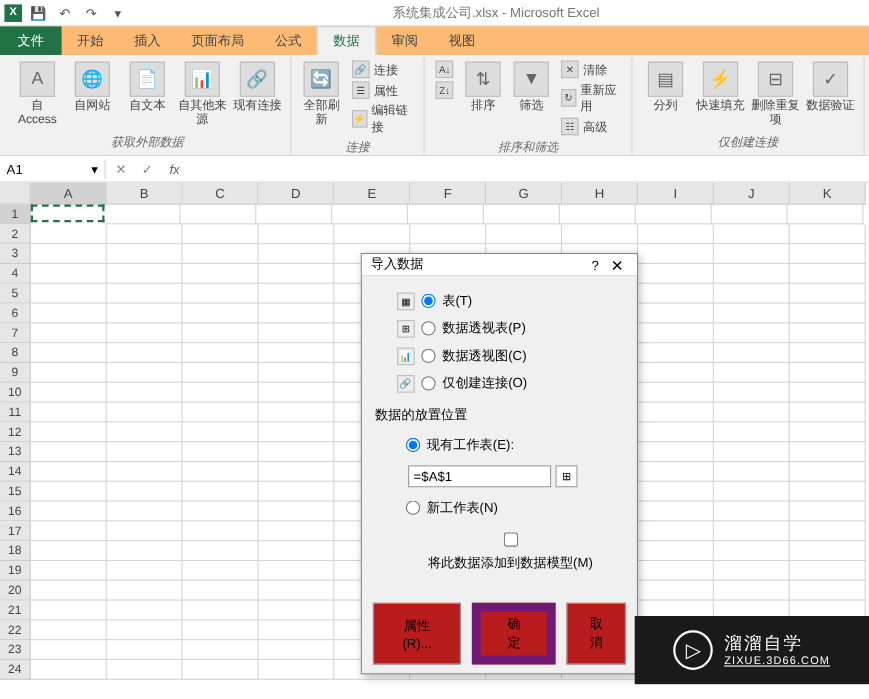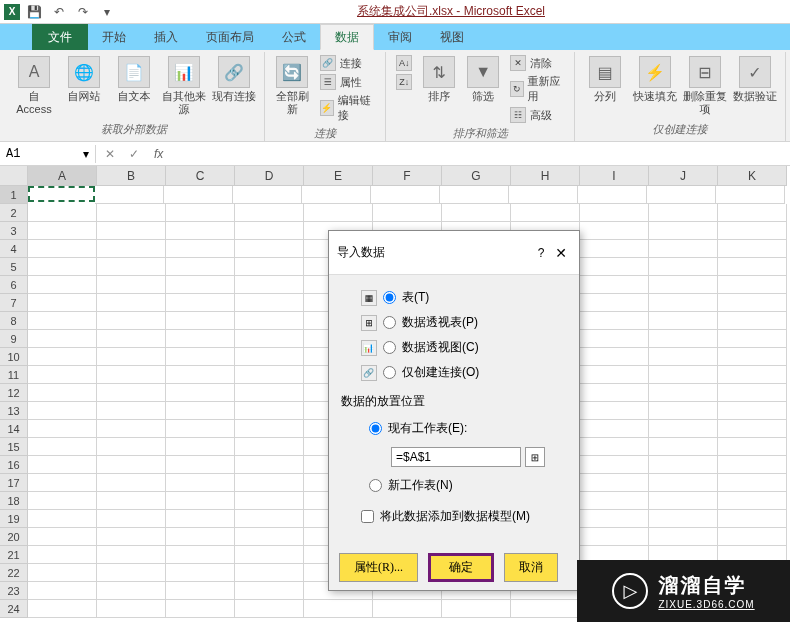--- a/index.html
+++ b/index.html
@@ -3,44 +3,44 @@
   <meta charset="utf-8">
   <style>
     * { margin: 0; padding: 0; box-sizing: border-box; font-family: "Microsoft YaHei", "Segoe UI", sans-serif; }
     body { width: 790px; height: 635px; background: #fff; overflow: hidden; position: relative; font-size: 12px; }
     
     
     .titlebar { height: 24px; background: #fff; display: flex; align-items: center; padding: 0 4px; border-bottom: 1px solid #d4d4d4; }
     .titlebar-left { display: flex; align-items: center; gap: 6px; }
     .excel-logo { width: 16px; height: 16px; background: #217346; display: flex; align-items: center; justify-content: center; color: #fff; font-weight: bold; font-size: 10px; }
     .qat-btn { width: 18px; height: 18px; display: flex; align-items: center; justify-content: center; color: #555; }
-    .titlebar-center { flex: 1; text-align: center; color: #7f1d1d; font-size: 12px; text-decoration: underline; }
-    
-    
-    .ribbon-tabs { height: 26px; display: flex; align-items: center; background: #7dd3fc; padding-left: 32px; }
+    .titlebar-center { flex: 1; text-align: center; color: #737373; font-size: 12px; }
+    
+    
+    .ribbon-tabs { height: 26px; display: flex; align-items: center; background: #fdba74; }
     .file-tab { background: #217346; color: #fff; padding: 4px 16px; height: 100%; display: flex; align-items: center; }
     .tab { padding: 4px 14px; color: #444; cursor: pointer; height: 100%; display: flex; align-items: center; }
     .tab.active { border: 1px solid #d4d4d4; border-bottom: 1px solid #f1f1f1; color: #217346; background: #f1f1f1; }
     
     
     .ribbon { height: 92px; background: #f1f1f1; border-bottom: 1px solid #d4d4d4; display: flex; padding: 2px 4px 0; }
     .ribbon-group { display: flex; flex-direction: column; border-right: 1px solid #d4d4d4; padding: 2px 6px; }
     .ribbon-group-items { display: flex; flex: 1; align-items: flex-start; gap: 2px; }
     .ribbon-group-label { text-align: center; color: #666; font-size: 11px; padding: 2px 0; font-style: italic; }
     .big-btn { display: flex; flex-direction: column; align-items: center; width: 48px; padding: 2px; cursor: pointer; }
     .big-btn-icon { width: 32px; height: 32px; margin-bottom: 2px; background: #ddd; border: 1px solid #bbb; display: flex; align-items: center; justify-content: center; font-size: 16px; color: #666; }
     .big-btn-label { font-size: 11px; text-align: center; line-height: 1.2; color: #444; }
     .small-btns { display: flex; flex-direction: column; gap: 1px; }
     .small-btn { display: flex; align-items: center; gap: 4px; padding: 1px 4px; cursor: pointer; font-size: 11px; color: #444; }
     .small-icon { width: 16px; height: 16px; background: #ddd; border: 1px solid #bbb; display: flex; align-items: center; justify-content: center; font-size: 9px; }
     
     
     .formula-row { height: 24px; display: flex; align-items: center; border-bottom: 1px solid #d4d4d4; background: #fff; }
     .name-box { width: 96px; border-right: 1px solid #d4d4d4; padding: 2px 6px; display: flex; align-items: center; justify-content: space-between; }
-    .name-box input { border: none; width: 60px; font-size: 12px; outline: none; font-family: Liberation Mono, monospace; }
+    .name-box input { border: none; width: 60px; font-size: 12px; outline: none; }
     .fb-btns { display: flex; padding: 0 4px; gap: 4px; color: #888; }
     .fb-btn { width: 20px; text-align: center; cursor: pointer; }
     .fx { font-style: italic; color: #666; padding: 0 6px; }
     .formula-input { flex: 1; border: none; outline: none; padding: 0 4px; }
     
     
     .grid-area { position: relative; height: 469px; overflow: hidden; }
     .corner { position: absolute; left: 0; top: 0; width: 28px; height: 20px; background: #e6e6e6; border-right: 1px solid #ccc; border-bottom: 1px solid #ccc; }
     .col-headers { position: absolute; left: 28px; top: 0; height: 20px; display: flex; }
     .col-h { width: 69px; height: 20px; background: #e6e6e6; border-right: 1px solid #ccc; border-bottom: 1px solid #ccc; text-align: center; line-height: 20px; font-size: 12px; color: #444; }
@@ -48,43 +48,43 @@
     .row-headers { position: absolute; left: 0; top: 20px; width: 28px; }
     .row-h { height: 18px; background: #e6e6e6; border-right: 1px solid #ccc; border-bottom: 1px solid #ccc; text-align: center; line-height: 18px; font-size: 11px; color: #444; }
     .row-h.sel { background: #d2d2d2; }
     .cells { position: absolute; left: 28px; top: 20px; }
     .cell-row { display: flex; }
     .cell { width: 69px; height: 18px; border-right: 1px solid #d4d4d4; border-bottom: 1px solid #d4d4d4; }
     .cell.selected { border: 2px dashed #217346; width: 67px; height: 16px; }
     
     
     .dialog { position: absolute; left: 328px; top: 230px; width: 252px; background: #f0f0f0; border: 1px solid #888; box-shadow: 2px 2px 8px rgba(0,0,0,0.3); }
-    .dlg-title { height: 44px; background: #fff; display: flex; align-items: center; padding: 0 8px; border-bottom: 1px solid #ddd; }
+    .dlg-title { height: 20px; background: #fff; display: flex; align-items: center; padding: 0 8px; border-bottom: 1px solid #ddd; }
     .dlg-title-text { flex: 1; font-size: 12px; }
     .dlg-help { width: 20px; text-align: center; cursor: pointer; }
     .dlg-close { width: 20px; text-align: center; cursor: pointer; font-size: 14px; }
     .dlg-body { padding: 10px 12px; }
     .dlg-label { font-size: 12px; margin-bottom: 8px; }
     .radio-row { display: flex; align-items: center; gap: 6px; padding: 4px 0 4px 20px; font-size: 12px; }
     .radio-row input[type=radio] { width: 13px; height: 13px; }
     .radio-icon { width: 16px; height: 16px; background: #eee; border: 1px solid #bbb; display: flex; align-items: center; justify-content: center; font-size: 9px; }
     .section-label { font-size: 12px; margin: 8px 0 6px; }
     .input-row { display: flex; align-items: center; gap: 4px; padding-left: 30px; margin: 6px 0; }
-    .input-row input[type=text] { width: 130px; border: 1px solid #999; padding: 2px 4px; font-size: 12px; margin-left: 20px; }
+    .input-row input[type=text] { width: 130px; border: 1px solid #999; padding: 2px 4px; font-size: 12px; }
     .ref-btn { width: 20px; height: 20px; border: 1px solid #999; background: #fff; font-size: 10px; cursor: pointer; }
-    .checkbox-row { display: flex; align-items: center; gap: 6px; padding: 10px 0 10px 20px; font-size: 12px; }
+    .checkbox-row { display: flex; align-items: center; gap: 6px; padding: 10px 0 10px 20px; font-size: 12px; flex-direction: column; }
     .dlg-buttons { display: flex; gap: 10px; padding: 8px 10px; justify-content: flex-start; }
-    .dlg-btn { padding: 4px 14px; border: 1px solid #999; background: #fde047; cursor: pointer; font-size: 12px; font-family: Liberation Serif, serif; }
-    .dlg-btn.primary { border: 3px solid #701a75; padding: 3px 18px; }
+    .dlg-btn { padding: 4px 14px; border: 1px solid #999; background: #b91c1c; cursor: pointer; font-size: 12px; }
+    .dlg-btn.primary { border: 8px solid #701a75; padding: 3px 18px; }
     
     
     .watermark { position: absolute; right: 0; bottom: 13px; width: 213px; height: 62px; background: #1a1a1a; color: #fff; display: flex; align-items: center; justify-content: center; gap: 10px; }
     .wm-icon { width: 36px; height: 36px; border: 2px solid #fff; border-radius: 50%; display: flex; align-items: center; justify-content: center; font-size: 18px; }
     .wm-text { display: flex; flex-direction: column; }
-    .wm-main { font-size: 20px; font-weight: bold; letter-spacing: 2px; }
+    .wm-main { font-size: 16px; font-weight: normal; letter-spacing: 2px; }
     .wm-sub { font-size: 10px; letter-spacing: 1px; text-decoration: underline; }
   </style>
 </head>
 <body>
 
 <div class="titlebar">
   <div class="titlebar-left">
     <div class="excel-logo">X</div>
     <div class="qat-btn">💾</div>
     <div class="qat-btn">↶</div>

